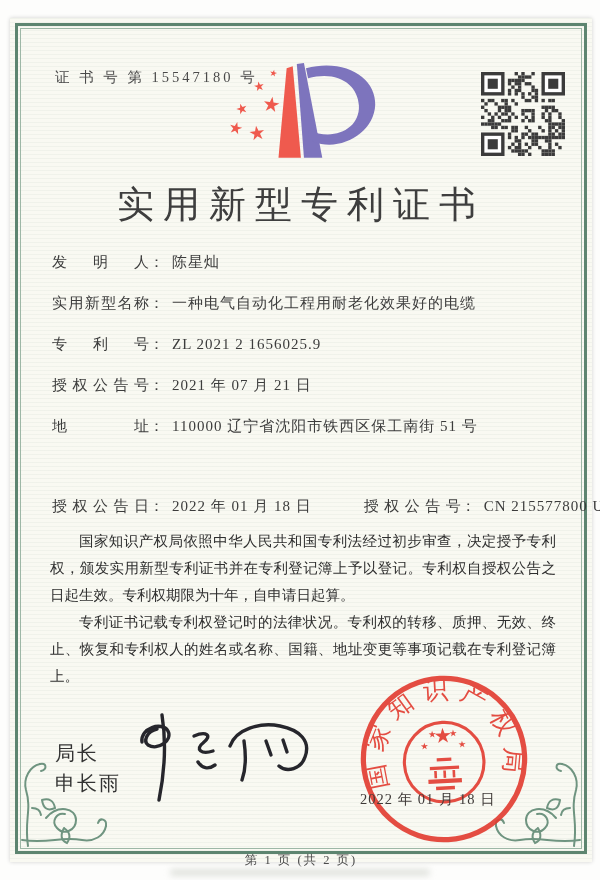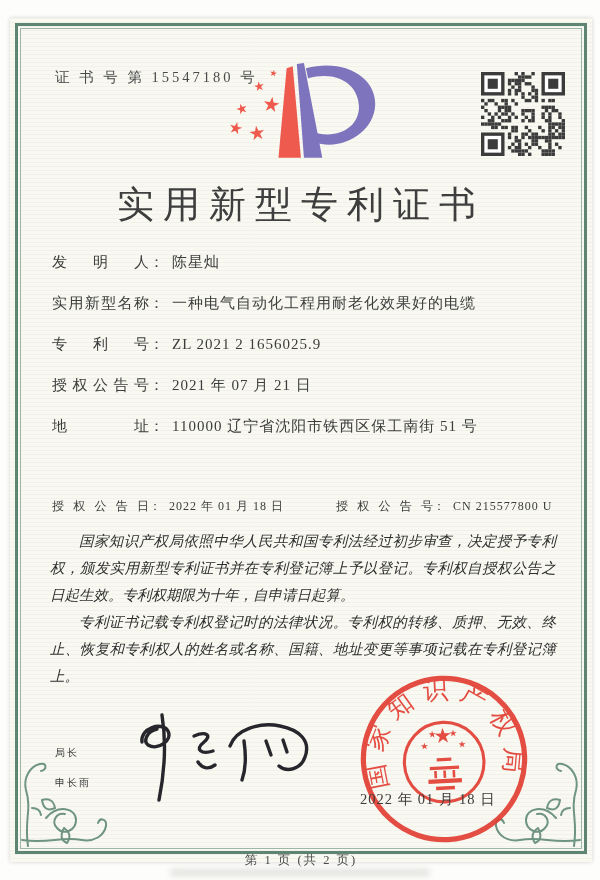--- a/index.html
+++ b/index.html
@@ -26,29 +26,29 @@
     font-size:37px;letter-spacing:9px;color:#3e3e3e;font-weight:500;
   }
   .fields{position:absolute;left:42px;top:232px;width:500px;font-size:15px;color:#3c3c3c;}
   .frow{margin-bottom:16px;line-height:25px;white-space:nowrap;}
   .lbl{
     display:inline-block;width:97px;text-align:justify;text-align-last:justify;
     vertical-align:top;
   }
   .colon{display:inline-block;margin-right:8px;}
   .val{letter-spacing:1px;}
-  .grant-row{position:absolute;left:42px;top:476px;width:510px;font-size:12px;color:#3c3c3c;line-height:25px;white-space:nowrap;display:flex;}
+  .grant-row{position:absolute;left:42px;top:476px;width:510px;font-size:15px;color:#3c3c3c;line-height:25px;white-space:nowrap;display:flex;}
   .grant-second{margin-left:52px;}
   .paras{
     position:absolute;left:40px;top:510px;width:506px;
     font-size:14.5px;line-height:27px;color:#2e2e2e;
-    font-style:italic;text-align:justify;
+    text-align:justify;
   }
   .paras p{margin:0;text-indent:2em;}
-  .signer{position:absolute;left:45px;top:720px;font-size:10px;color:#333;line-height:30px;letter-spacing:2px;}
+  .signer{position:absolute;left:45px;top:720px;font-size:20px;color:#333;line-height:30px;letter-spacing:2px;}
   .sig{position:absolute;left:118px;top:692px;width:205px;height:100px;}
   .seal{position:absolute;left:345px;top:652px;width:178px;height:178px;opacity:.9;}
   .seal-date{position:absolute;left:350px;top:772px;width:170px;font-size:14.5px;color:#3f3a38;letter-spacing:1px;z-index:5;}
   .footer-page{position:absolute;left:0;top:820px;width:100%;text-align:center;font-size:12.5px;color:#4a4a4a;letter-spacing:2px;margin-top:14px;}
   .orn{position:absolute;width:92px;height:92px;}
   .orn-left{left:8px;bottom:14px;}
   .orn-right{right:8px;bottom:14px;transform:scaleX(-1);}
   .next-page-hint{
     position:absolute;left:170px;top:869px;width:260px;height:7px;
     background:#c9cdc4;filter:blur(3px);opacity:.55;border-radius:3px;

